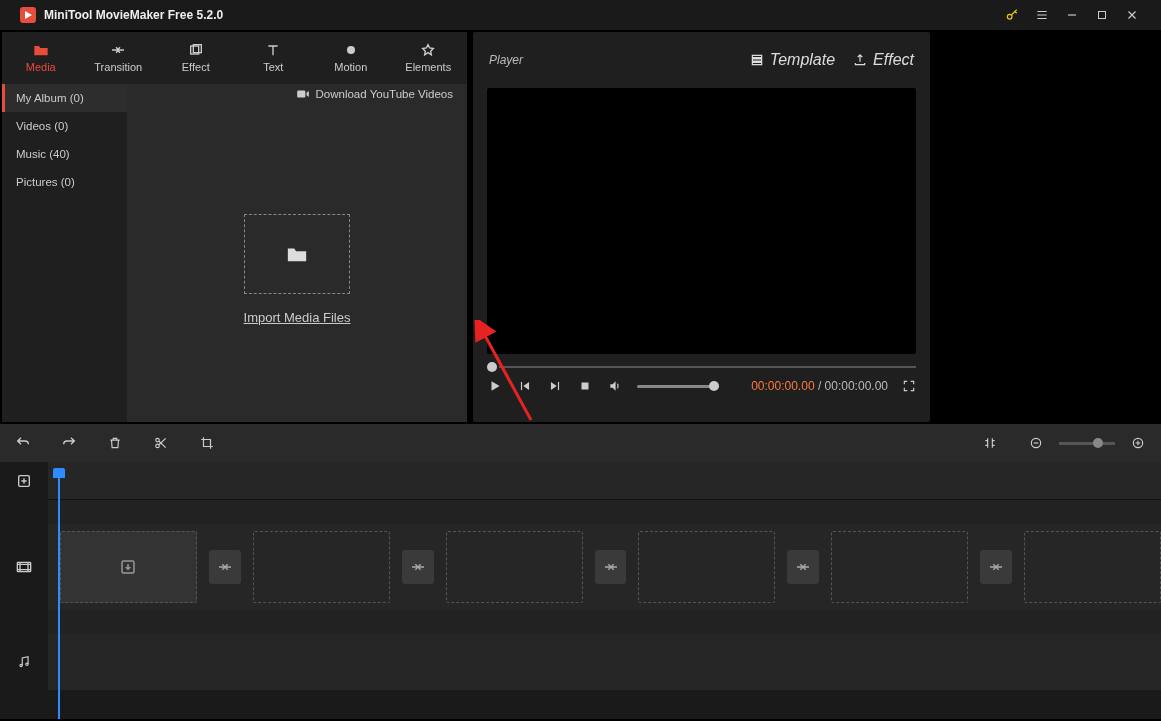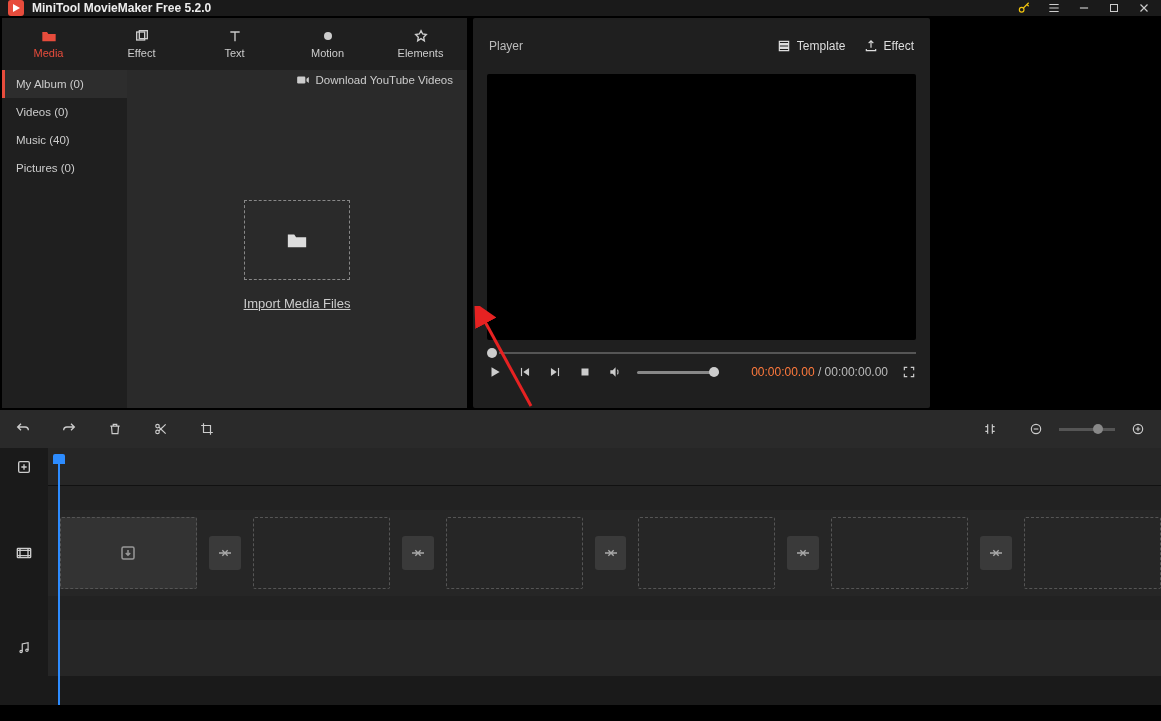--- a/index.html
+++ b/index.html
@@ -1,17 +1,17 @@
 <!DOCTYPE html>
 <html><head>
 <meta charset="utf-8">
 <style>
 * { box-sizing: border-box; margin: 0; padding: 0; }
 body { font-family: "Segoe UI", Arial, sans-serif; background: #000; width: 1161px; height: 721px; overflow: hidden; color: #ccc; font-size: 12px; }
-.titlebar { height: 16px; background: #1a1a1a; display: flex; align-items: center; padding: 0 8px; }
+.titlebar { height: 30px; background: #1a1a1a; display: flex; align-items: center; padding: 0 20px; }
 .titlebar-logo { width: 16px; height: 16px; background: #e74c3c; border-radius: 3px; display: flex; align-items: center; justify-content: center; margin-right: 8px; }
 .titlebar-logo svg { width: 10px; height: 10px; }
 .titlebar-title { font-weight: bold; font-size: 12px; color: #eee; flex: 1; }
 .titlebar-btns { display: flex; gap: 12px; align-items: center; }
 .titlebar-btn { width: 18px; height: 18px; display: flex; align-items: center; justify-content: center; color: #ccc; }
 .titlebar-btn.key { color: #f1c40f; }
 .topzone { display: flex; gap: 6px; padding: 2px 2px 2px 2px; height: 394px; }
 .left-panel { width: 465px; background: #1f1f1f; display: flex; flex-direction: column; border-radius: 9px; }
 .tabs { display: flex; height: 52px; background: #1f1f1f; }
 .tab { flex: 1; display: flex; flex-direction: column; align-items: center; justify-content: center; gap: 4px; color: #ccc; font-size: 11px; }
@@ -21,23 +21,23 @@
 .sidebar { width: 125px; background: #1f1f1f; }
 .side-item { height: 28px; display: flex; align-items: center; padding-left: 14px; font-size: 11.5px; color: #ccc; }
 .side-item.active { background: #2d2d2d; border-left: 3px solid #e74c3c; padding-left: 11px; }
 .media-area { flex: 1; background: #2a2a2a; position: relative; display: flex; flex-direction: column; text-decoration: underline; }
 .download-link { position: absolute; top: 4px; right: 14px; display: flex; gap: 6px; align-items: center; font-size: 11.5px; color: #ccc; }
 .import-wrap { margin: auto; margin-top: 130px; display: flex; flex-direction: column; align-items: center; }
 .import-box { width: 106px; height: 80px; border: 1px dashed #888; display: flex; align-items: center; justify-content: center; }
 .import-label { margin-top: 16px; font-size: 13px; color: #ccc; }
 .red-arrow { position: absolute; left: 344px; top: 236px; }
 .player-panel { width: 457px; background: #1f1f1f; display: flex; flex-direction: column; border-radius: 2px; }
-.player-head { height: 56px; display: flex; align-items: center; padding: 0 16px; }
+.player-head { height: 56px; display: flex; align-items: center; padding: 0 16px; font-style: italic; }
 .player-title { flex: 1; font-size: 12px; color: #bbb; }
-.player-head-btn { display: flex; gap: 6px; align-items: center; font-size: 12px; color: #ddd; margin-left: 18px; }
+.player-head-btn { display: flex; gap: 6px; align-items: center; font-size: 16px; color: #ddd; margin-left: 18px; }
 .player-video { margin: 0 14px; height: 266px; background: #000; border-radius: 2px; }
 .player-progress { margin: 10px 14px 0 14px; height: 6px; display: flex; align-items: center; }
 .progress-thumb { width: 10px; height: 10px; background: #ccc; border-radius: 50%; }
 .progress-track { flex: 1; height: 2px; background: #555; margin-left: 2px; }
 .player-ctrls { display: flex; align-items: center; padding: 8px 14px 10px 14px; gap: 14px; }
 .pctrl { width: 16px; height: 16px; display: flex; align-items: center; justify-content: center; color: #ccc; }
 .vol-track { width: 82px; height: 3px; background: #888; position: relative; border-radius: 2px; }
 .vol-thumb { position: absolute; right: 0; top: -4px; width: 10px; height: 10px; background: #ccc; border-radius: 50%; }
 .time { font-size: 12px; margin-left: auto; }
 .time-cur { color: #ff7a3d; }
@@ -116,20 +116,28 @@
         <div class="tab-icon">
           <svg width="16" height="14" viewBox="0 0 24 20" fill="#e74c3c">
               <path d="M2 4h7l2 3h11v11H2z"></path>
             </svg>
         </div>
         <span>Media</span>
       </div>
       <div class="tab">
         <div class="tab-icon">
           <svg width="16" height="14" viewBox="0 0 24 20" fill="none" stroke="#ccc" stroke-width="2">
+              <path d="M3 10h8M9 6l4 4-4 4M21 10h-8M15 14l-4-4 4-4"></path>
+            </svg>
+        </div>
+        <span>Transition</span>
+      </div>
+      <div class="tab">
+        <div class="tab-icon">
+          <svg width="16" height="14" viewBox="0 0 24 20" fill="none" stroke="#ccc" stroke-width="2">
               <rect x="4" y="4" width="12" height="12"></rect>
               <rect x="8" y="2" width="12" height="12"></rect>
             </svg>
         </div>
         <span>Effect</span>
       </div>
       <div class="tab">
         <div class="tab-icon">
           <svg width="16" height="14" viewBox="0 0 24 20" fill="none" stroke="#ccc" stroke-width="2">
               <path d="M5 4h14M12 4v14"></path>

